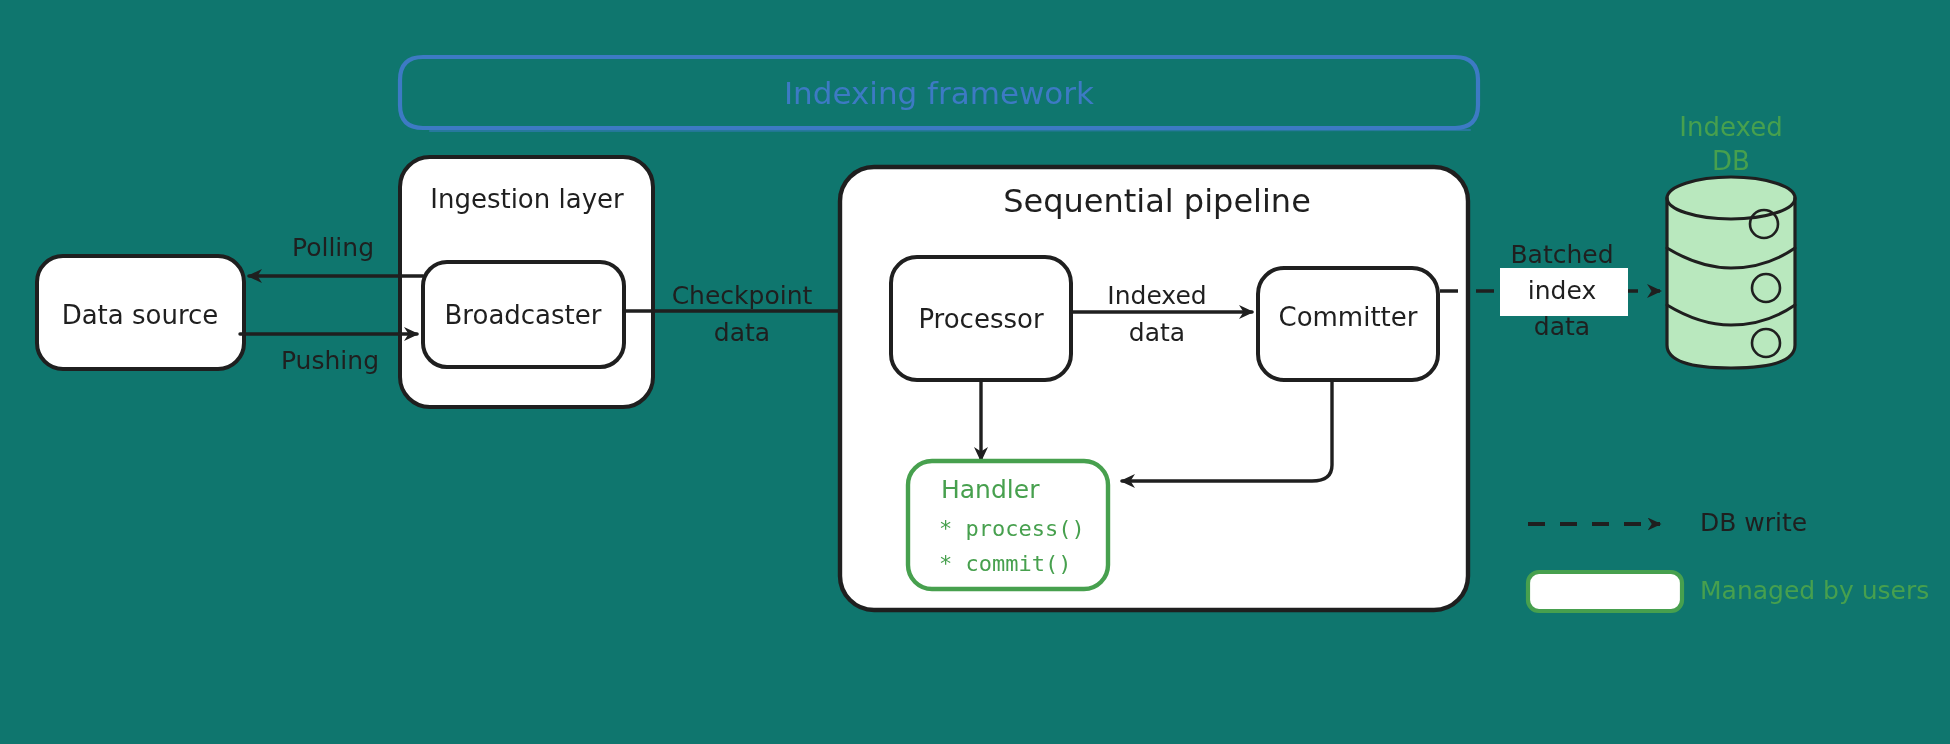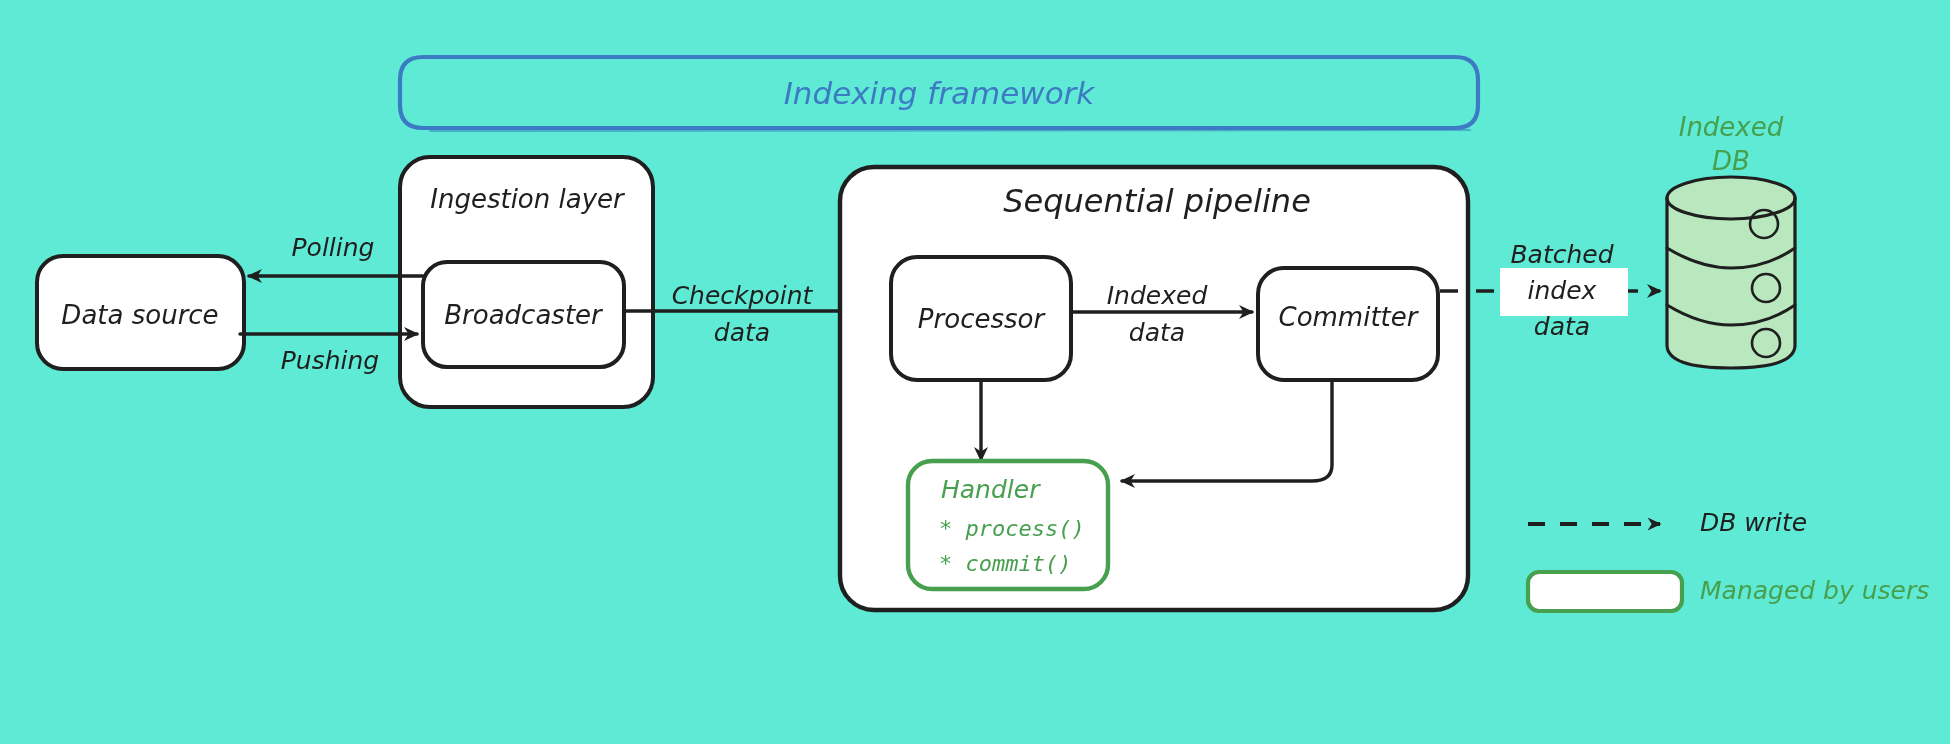--- a/index.html
+++ b/index.html
@@ -8,23 +8,22 @@
     padding: 0;
     background: #ffffff;
   }
   body {
     font-family: "DejaVu Sans", sans-serif;
   }
   #canvas {
     position: relative;
     width: 1950px;
     height: 744px;
-    background: #5eead4;
+    background: #0f766e;
     overflow: hidden;
-    font-style: italic;
   }
   svg#scene {
     position: absolute;
     left: 0;
     top: 0;
     width: 1950px;
     height: 744px;
   }
   .hand {
     font-family: "DejaVu Sans", sans-serif;

